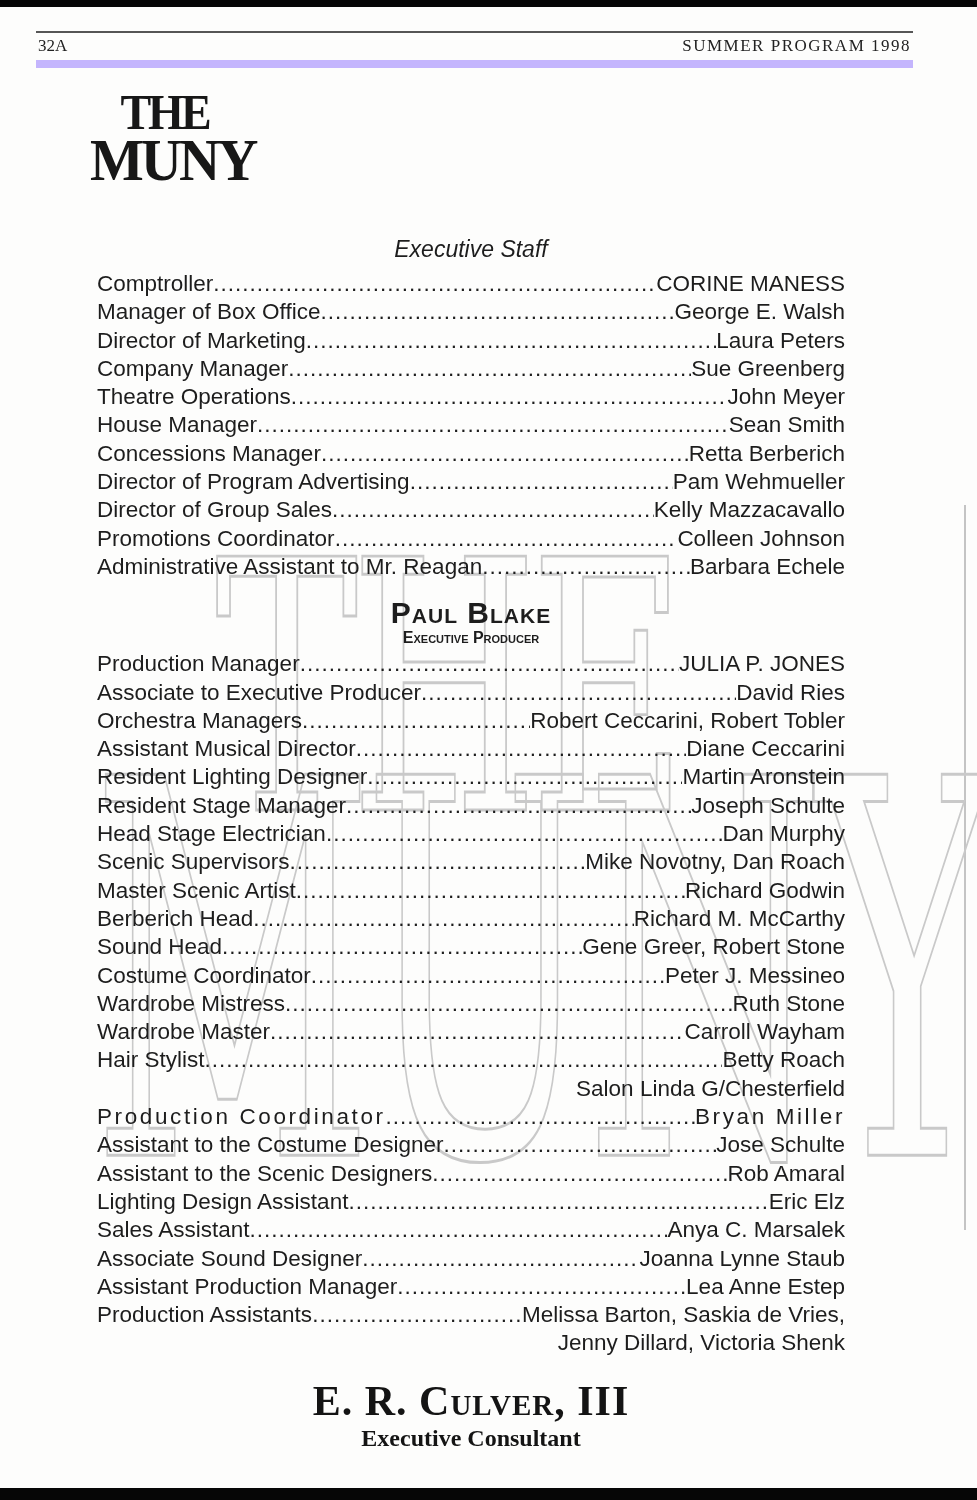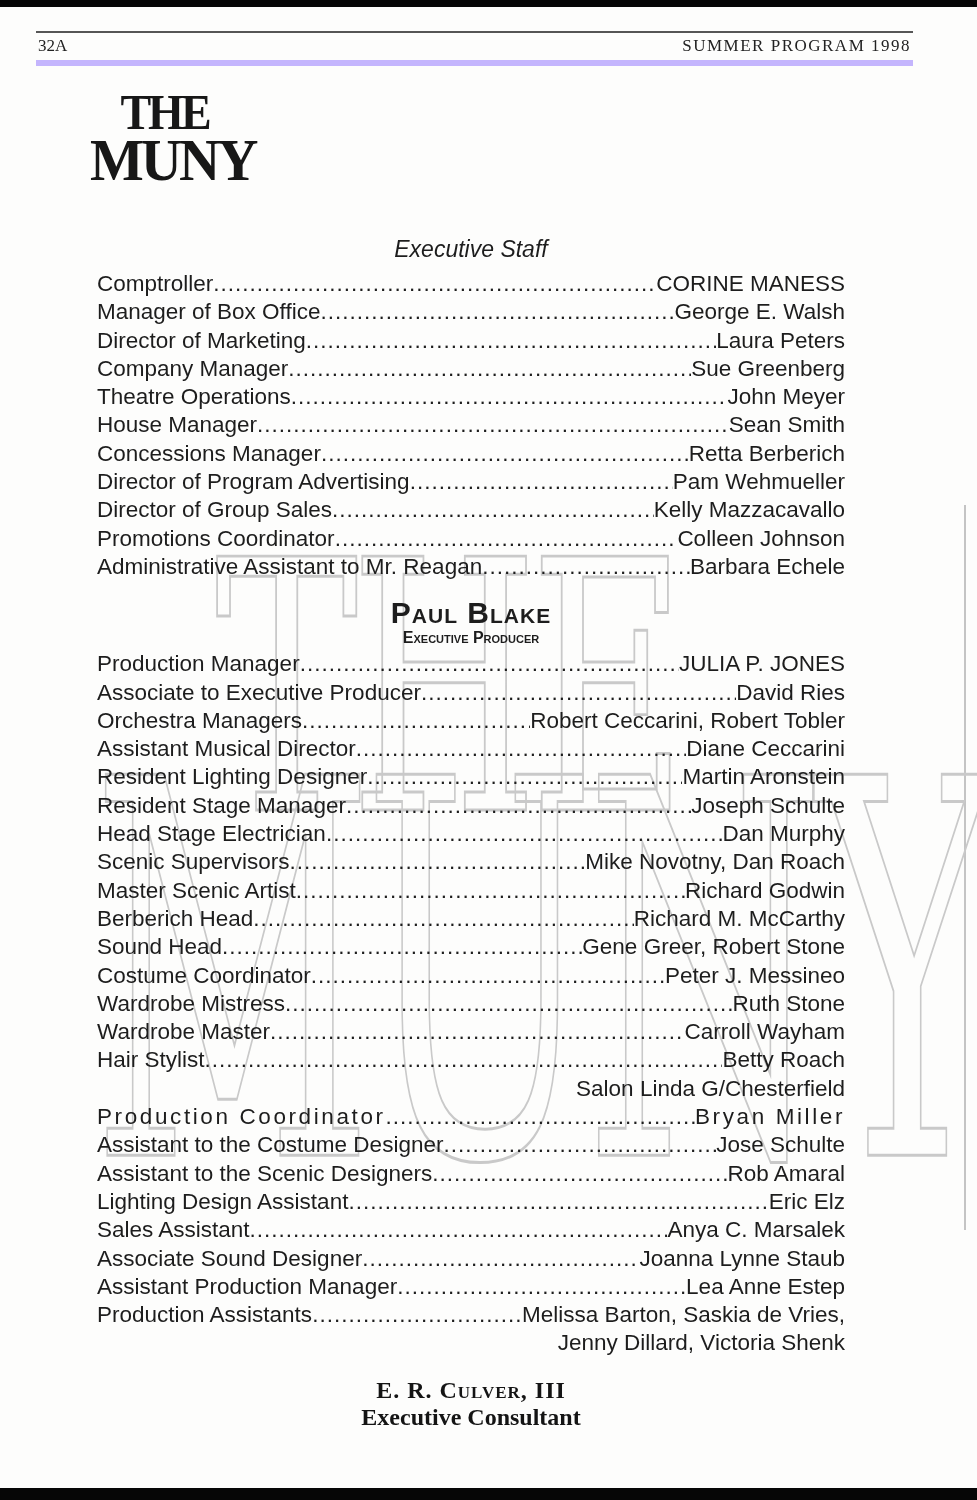--- a/index.html
+++ b/index.html
@@ -8,21 +8,21 @@
     background:#fdfdfc;color:#1d1d1d;
     font-family:"Liberation Sans",sans-serif;
   }
   .scan-bar-top{position:absolute;top:0;left:0;width:100%;height:7px;background:#060606;}
   .scan-bar-bottom{position:absolute;bottom:0;left:0;width:100%;height:12px;background:#060606;}
   .scan-line-right{position:absolute;top:505px;right:11px;width:2px;height:725px;background:#c4c4c4;}
 
   .page-header{
     position:absolute;top:31px;left:36px;right:64px;z-index:3;
     display:flex;justify-content:space-between;align-items:baseline;
-    border-top:2px solid #565656;border-bottom:6px solid #c4b5fd;
+    border-top:2px solid #565656;border-bottom:8px solid #c4b5fd;
     padding:3px 2px 4px 2px;
     font-family:"Liberation Serif",serif;font-size:17px;color:#222;
   }
   .program-title{letter-spacing:1.5px;}
 
   .masthead{position:absolute;top:90px;left:90px;right:90px;display:flex;z-index:2;}
   .logo{width:165px;font-family:"Liberation Serif",serif;font-weight:bold;color:#171717;
         text-align:center;line-height:1;}
   .logo-the{font-size:46px;letter-spacing:-3px;transform:translateX(-8px) scaleY(1.08);}
   .logo-muny{font-size:57px;letter-spacing:-3px;margin-top:-5px;transform:scaleY(1.05);}
@@ -39,21 +39,21 @@
   .leader{flex:1;overflow:hidden;white-space:nowrap;letter-spacing:1px;min-width:10px;}
   .leader::after{content:"...................................................................................................................................................................................";}
   .continuation{text-align:right;font-size:22.5px;line-height:28.3px;}
   .tracked{letter-spacing:2.6px;}
 
   .producer-heading{margin-top:15px;margin-bottom:3px;text-align:center;}
   .producer-name{font-variant:small-caps;font-weight:bold;font-size:30px;letter-spacing:1px;}
   .producer-title{font-variant:small-caps;font-weight:bold;font-size:16px;margin-top:-1px;}
 
   .consultant{margin-top:19px;text-align:center;font-family:"Liberation Serif",serif;font-weight:bold;color:#141414;}
-  .consultant-name{font-size:24px;font-variant:small-caps;letter-spacing:1px;}
+  .consultant-name{font-size:42px;font-variant:small-caps;letter-spacing:1px;}
   .consultant-title{font-size:24px;margin-top:0px;}
 
   .watermark-svg{position:absolute;top:0;left:0;z-index:1;pointer-events:none;}
   .wm-text{
     font-family:"DejaVu Serif",serif;
     fill:none;stroke:#c9c9c9;stroke-width:2.4;
   }
 </style>
 </head>
 <body>

